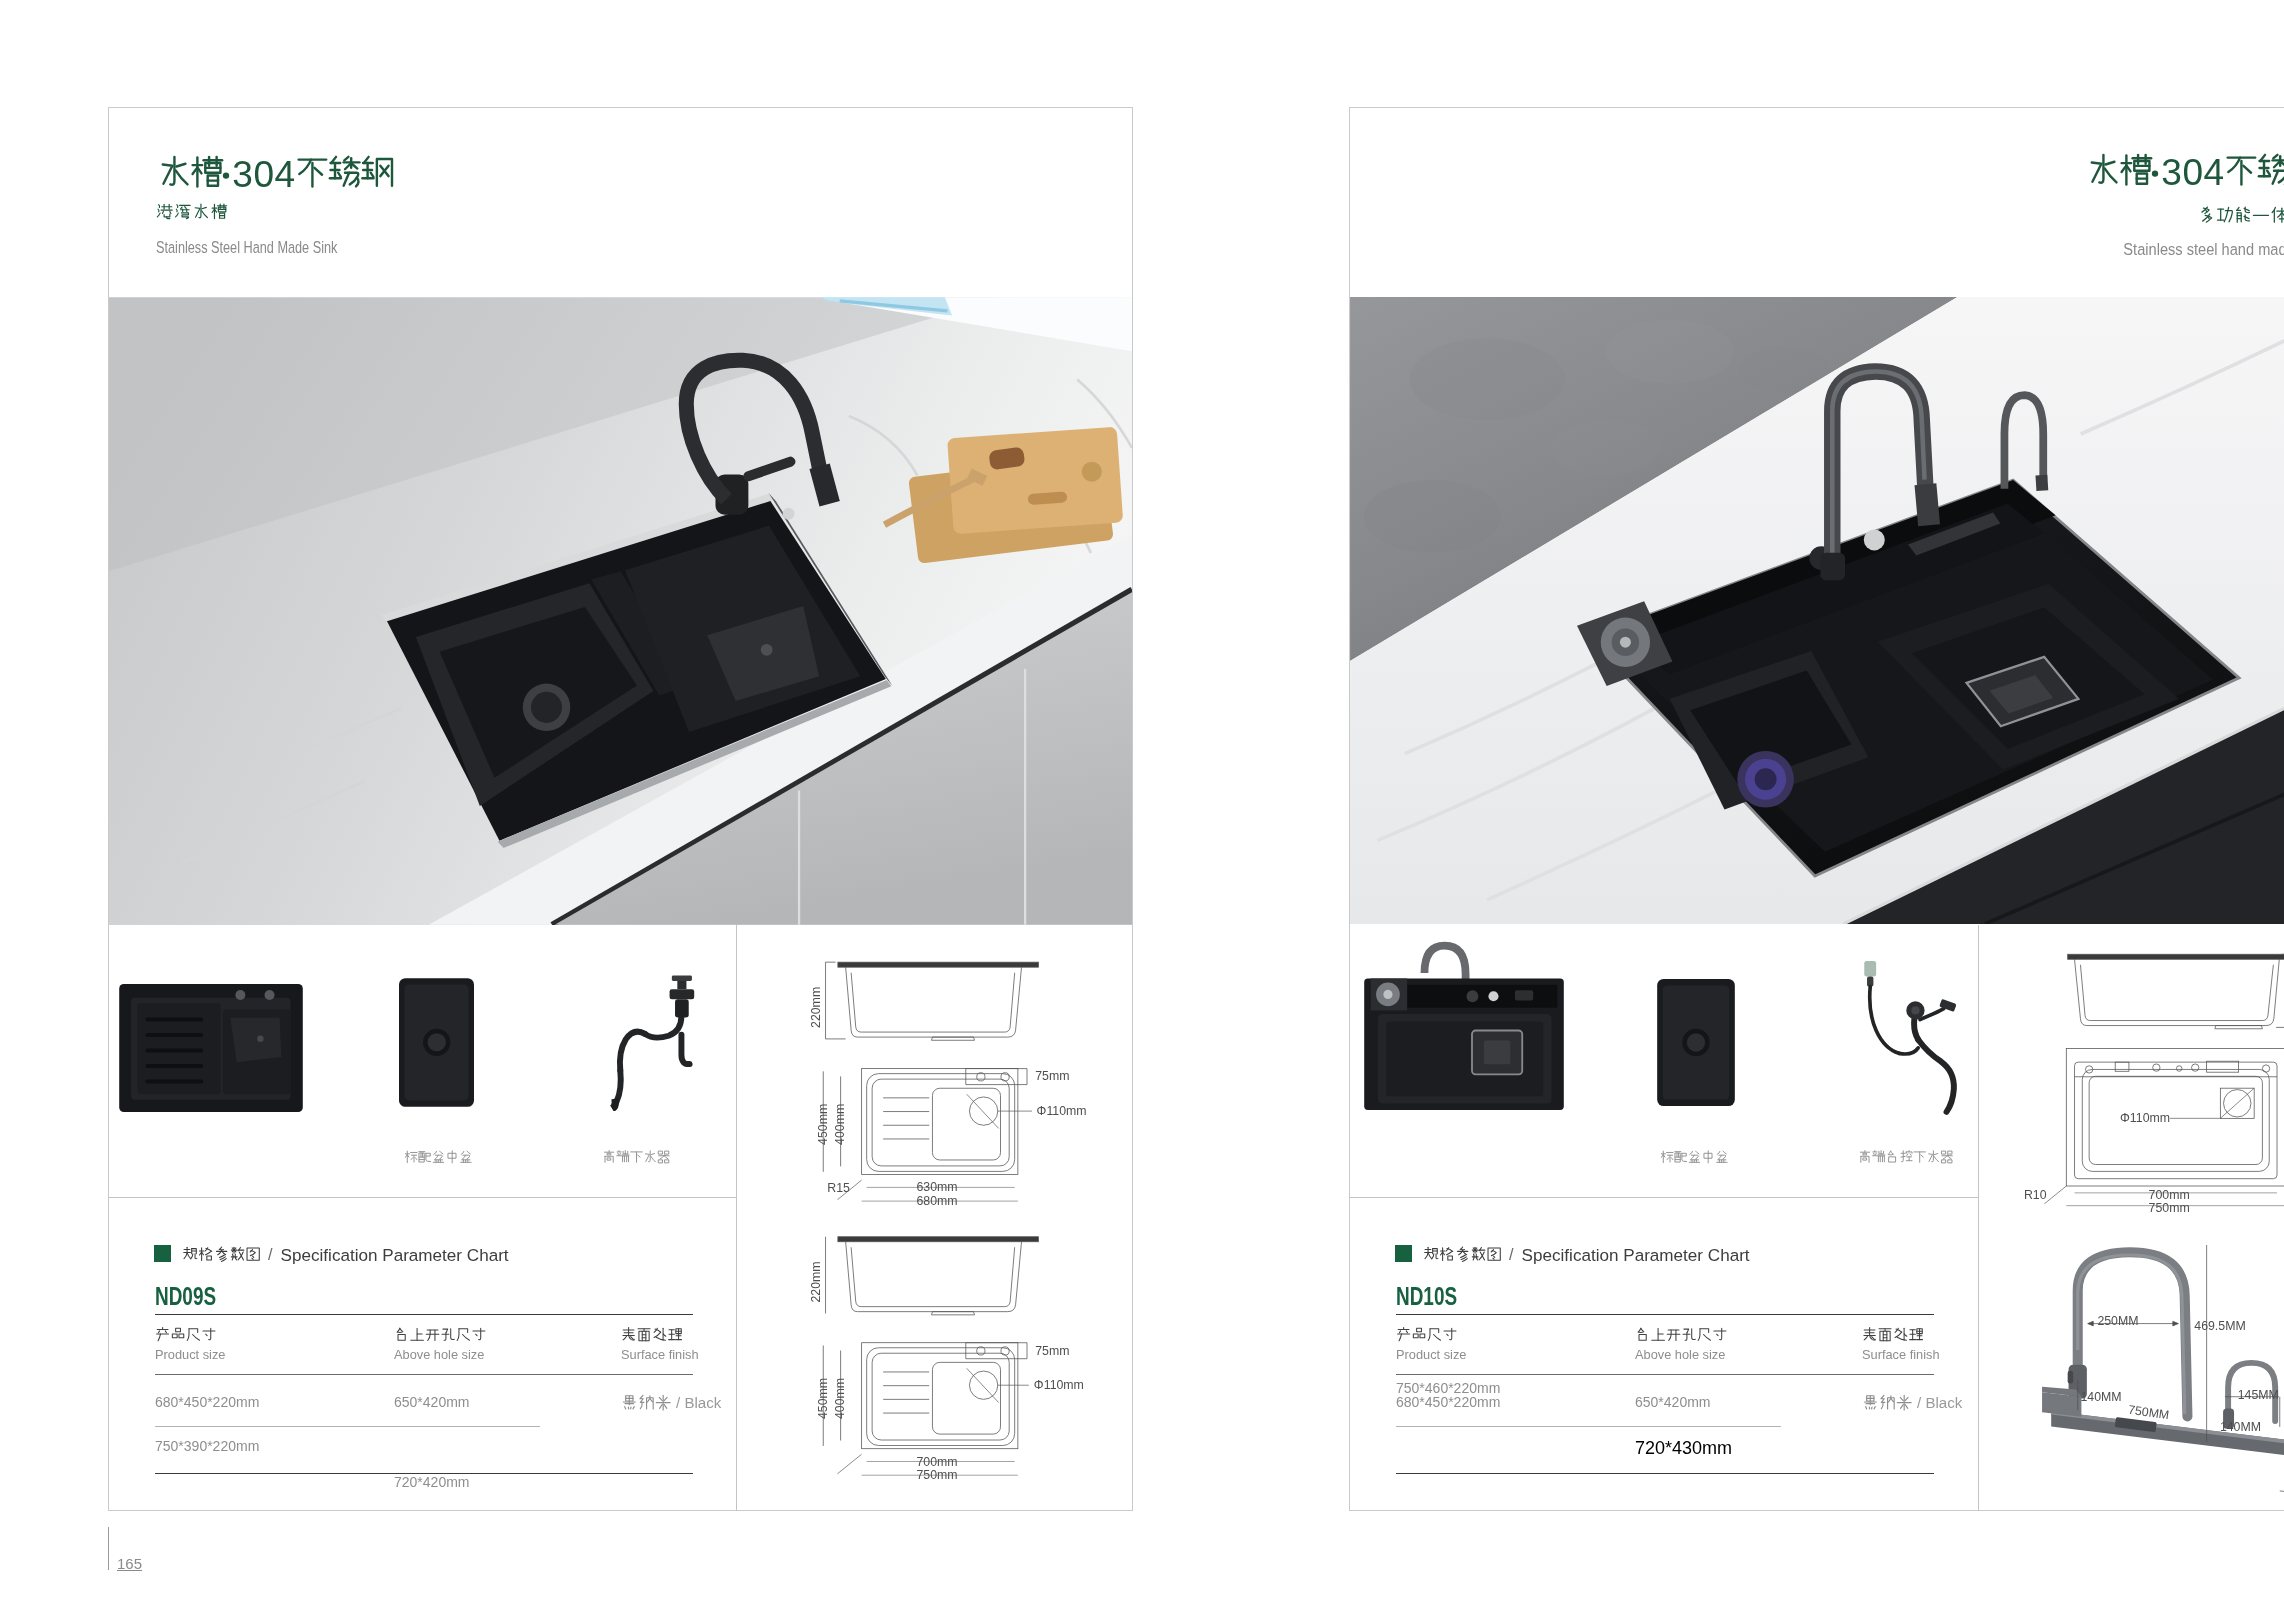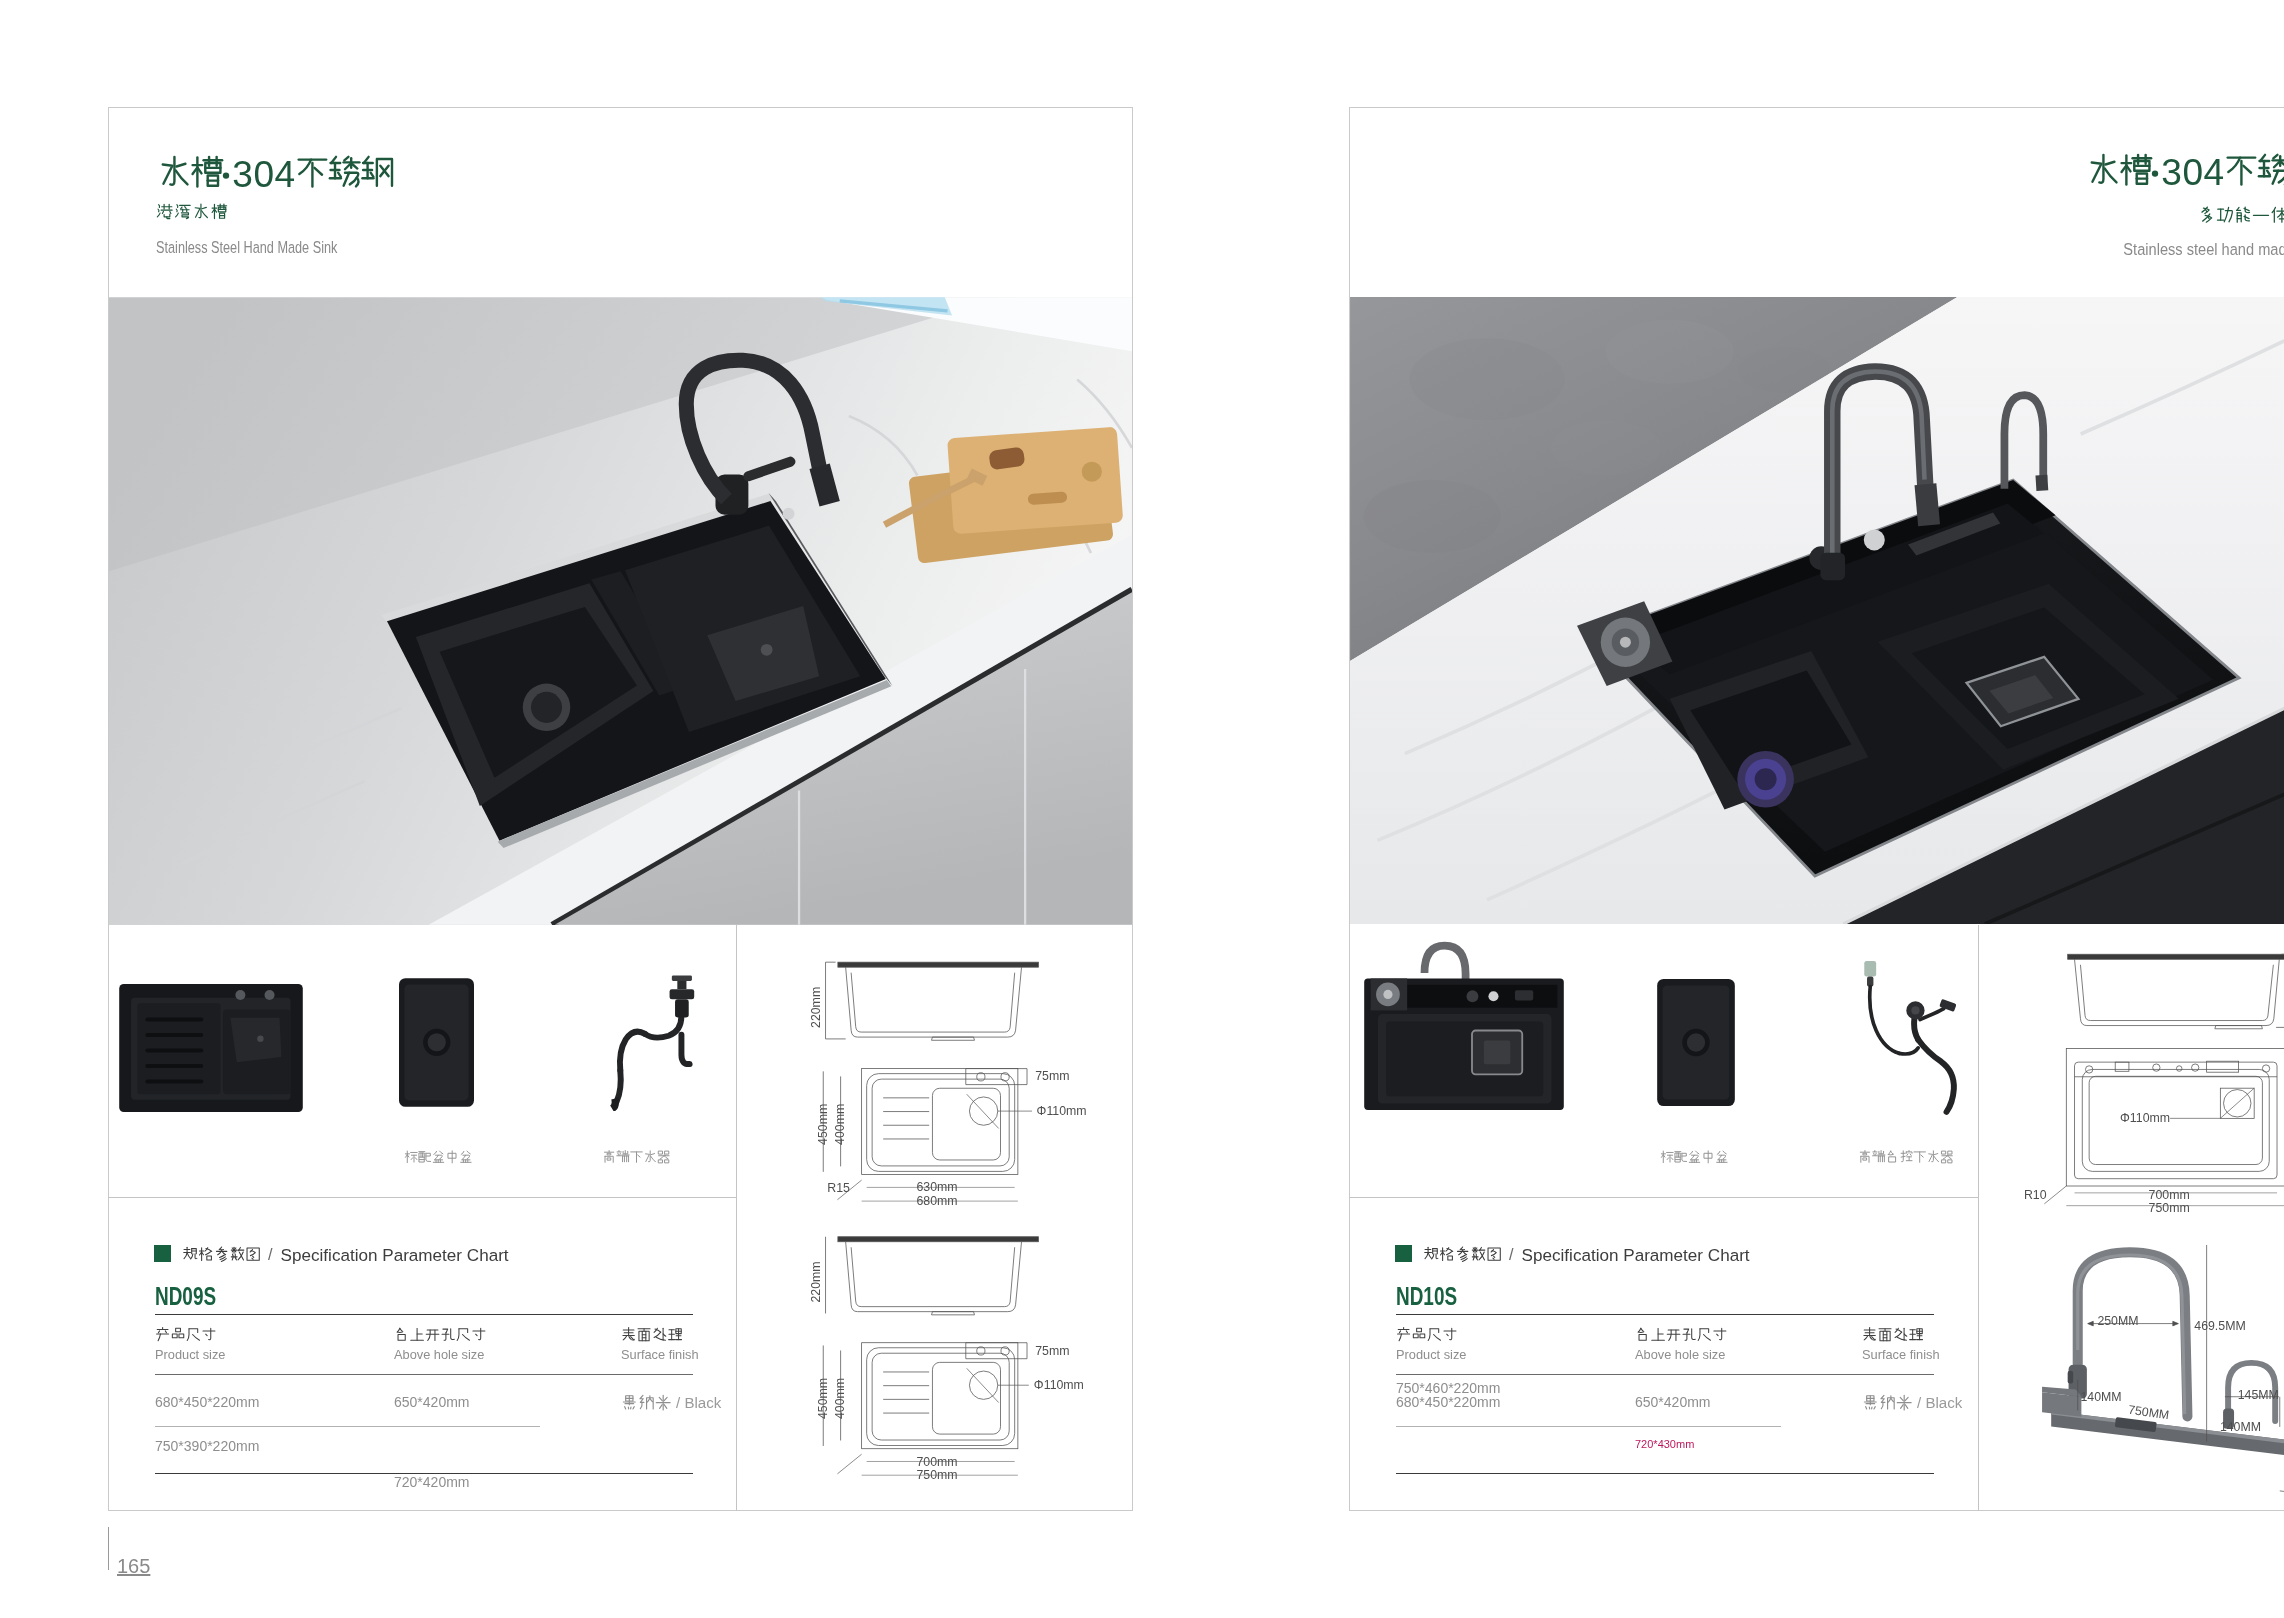--- a/index.html
+++ b/index.html
@@ -698,21 +698,21 @@
     <text x="236" y="1036" transform="rotate(-90 236 1036)" text-anchor="middle">400mm</text>
     <text x="440" y="1183" text-anchor="middle">700mm</text>
     <text x="440" y="1213" text-anchor="middle">750mm</text>
     <text x="655" y="940">75mm</text>
     <text x="652" y="1015">Φ110mm</text>
   </g>
 </svg>
 
 <div class="abs" style="left:108px;top:1527px;width:0.9px;height:43px;background:#9a9a9a;"></div>
 
-<div class="abs" style="left:117px;top:1555px;font-size:20px;color:#8a8a8a;text-decoration:underline;">165</div>
+<div class="abs" style="left:117px;top:1555px;font-size:15px;color:#8a8a8a;text-decoration:underline;">165</div>
 
 <div class="abs" style="left:1349px;top:107px;width:1025px;height:1404px;border:0.9px solid #cacaca;box-sizing:border-box;background:#fff;"></div>
 
 <svg class="abs green" style="left:2085px;top:151px;" width="240" height="38" viewBox="0 0 525 84">
   <use href="#shui" transform="translate(0,4) scale(0.76)" style="stroke-width:7.6"></use>
   <use href="#cao2" transform="translate(72,4) scale(0.76)" style="stroke-width:7.6"></use>
   <circle cx="152" cy="50" r="7" fill="#1e573c" stroke="none"></circle>
   <text x="166" y="76" font-size="82" letter-spacing="1" fill="#1e573c" font-family="Liberation Sans">304</text>
   <use href="#bu4" transform="translate(305,4) scale(0.76)" style="stroke-width:7.6"></use>
   <use href="#xiu4" transform="translate(377,4) scale(0.76)" style="stroke-width:7.6"></use>
@@ -936,21 +936,21 @@
   <use href="#hei1" transform="translate(0,1) scale(0.36)" style="stroke-width:8"></use>
   <use href="#na4" transform="translate(37,1) scale(0.36)" style="stroke-width:8"></use>
   <use href="#mi3" transform="translate(74,1) scale(0.36)" style="stroke-width:8"></use>
   </g>
   <text x="120" y="30" font-size="33" fill="#9a9a9a" font-family="Liberation Sans">/ Black</text>
 </svg>
 
 <div class="abs" style="left:1396px;top:1426px;width:385px;height:0.9px;background:#b2b2b2;"></div>
 
 <div class="abs" style="left:1396px;top:1380px;font-size:14px;color:#8e8e8e;">750*460*220mm</div>
-<div class="abs" style="left:1635px;top:1438px;font-size:11px;color:#be185d;">720*430mm</div>
+<div class="abs" style="left:1635px;top:1438px;font-size:18px;color:#000000;">720*430mm</div>
 
 <div class="abs" style="left:1396px;top:1473px;width:538px;height:1.4px;background:#3a3a3a;"></div>
 
 <svg class="abs" style="left:1978px;top:925px;" width="396" height="586" viewBox="0 0 866 1282">
   <g fill="none" stroke="#575757" stroke-width="1.7">
 
     <rect x="196" y="64" width="476" height="11" fill="#3a3a3a"></rect>
     <path d="M211 75 L224 205 Q225 220 238 220 L630 220 Q645 220 647 205 L659 75"></path>
     <path d="M224 87 L234 198 Q235 209 246 209 L622 209 Q632 209 634 199 L646 87"></path>
     <path d="M520 220 L620 220 L622 227 L518 227 Z"></path>

